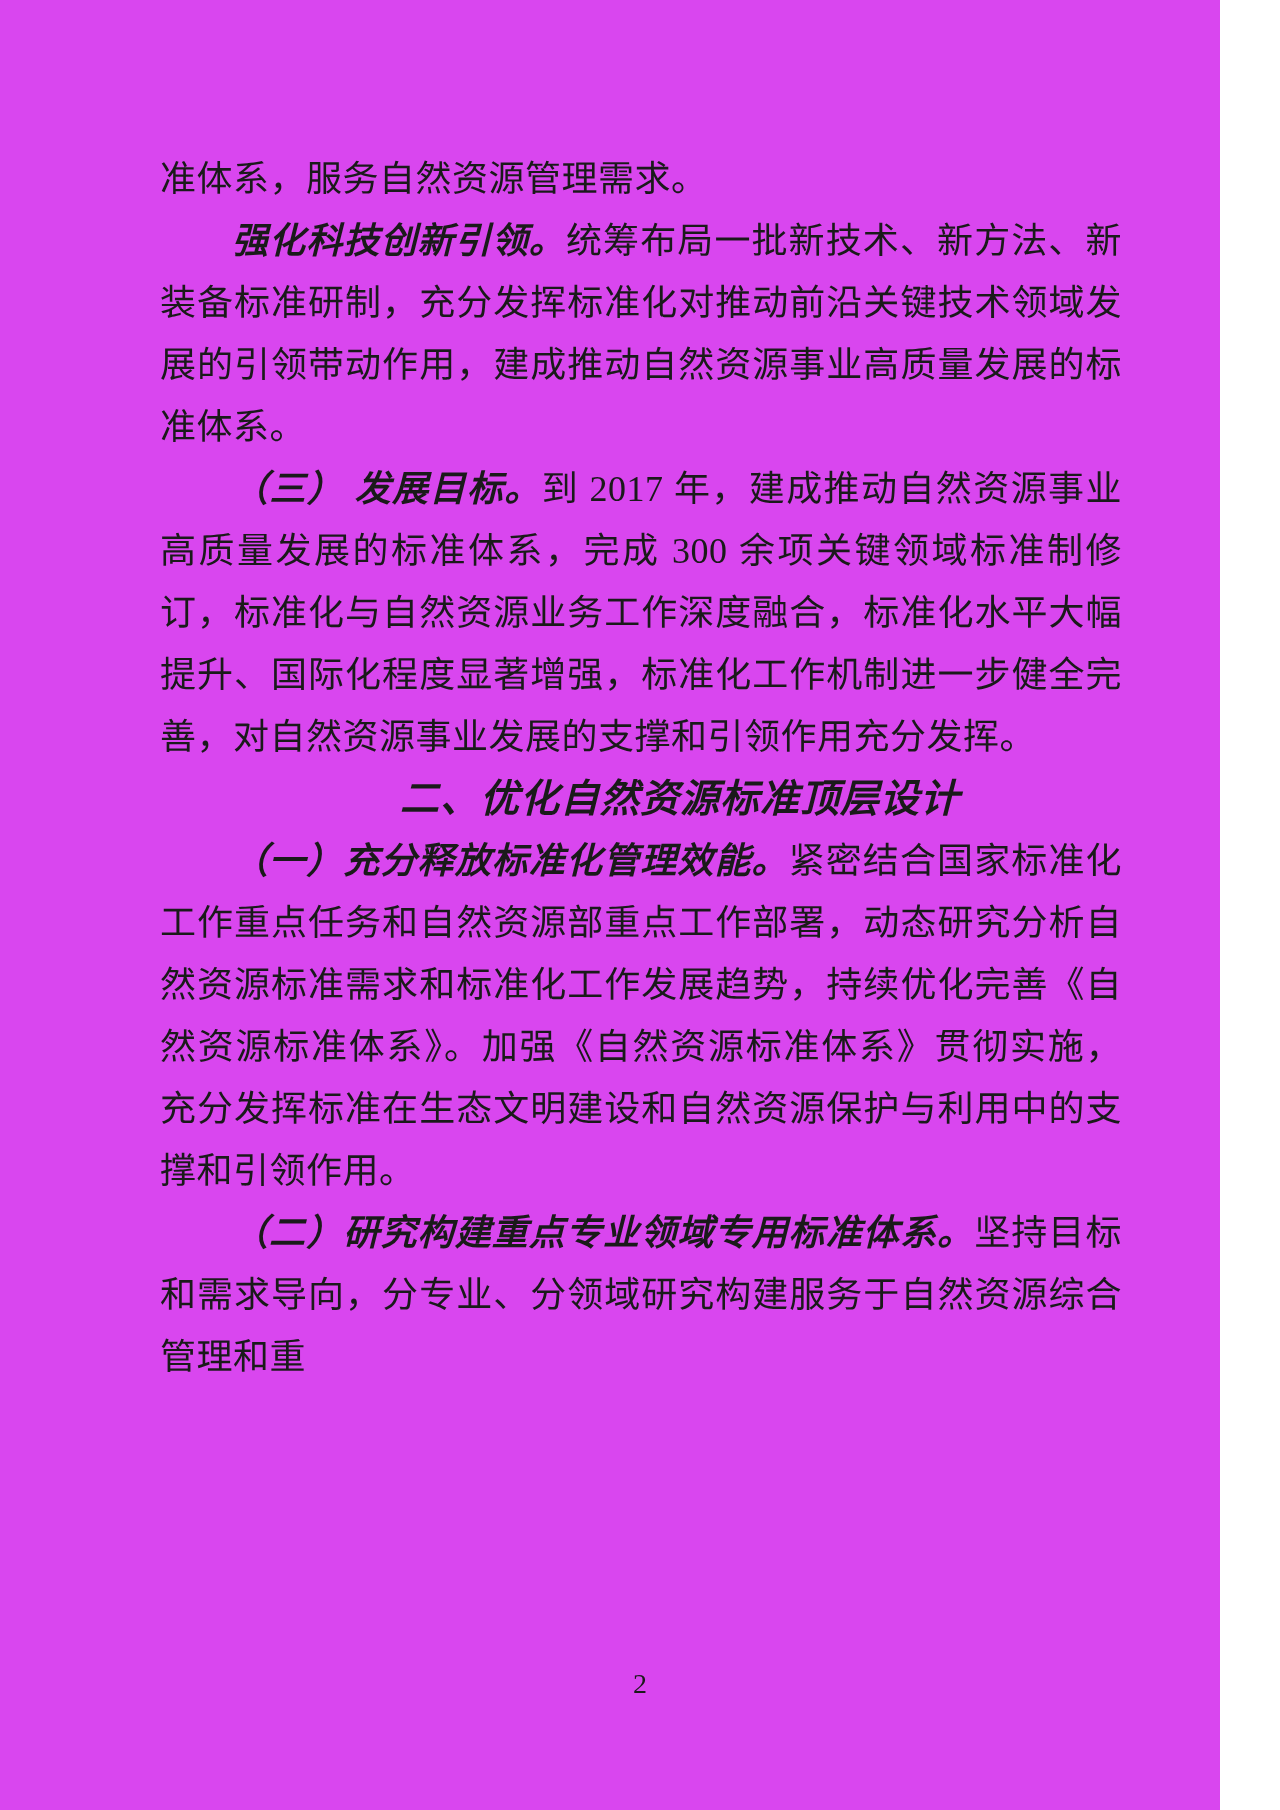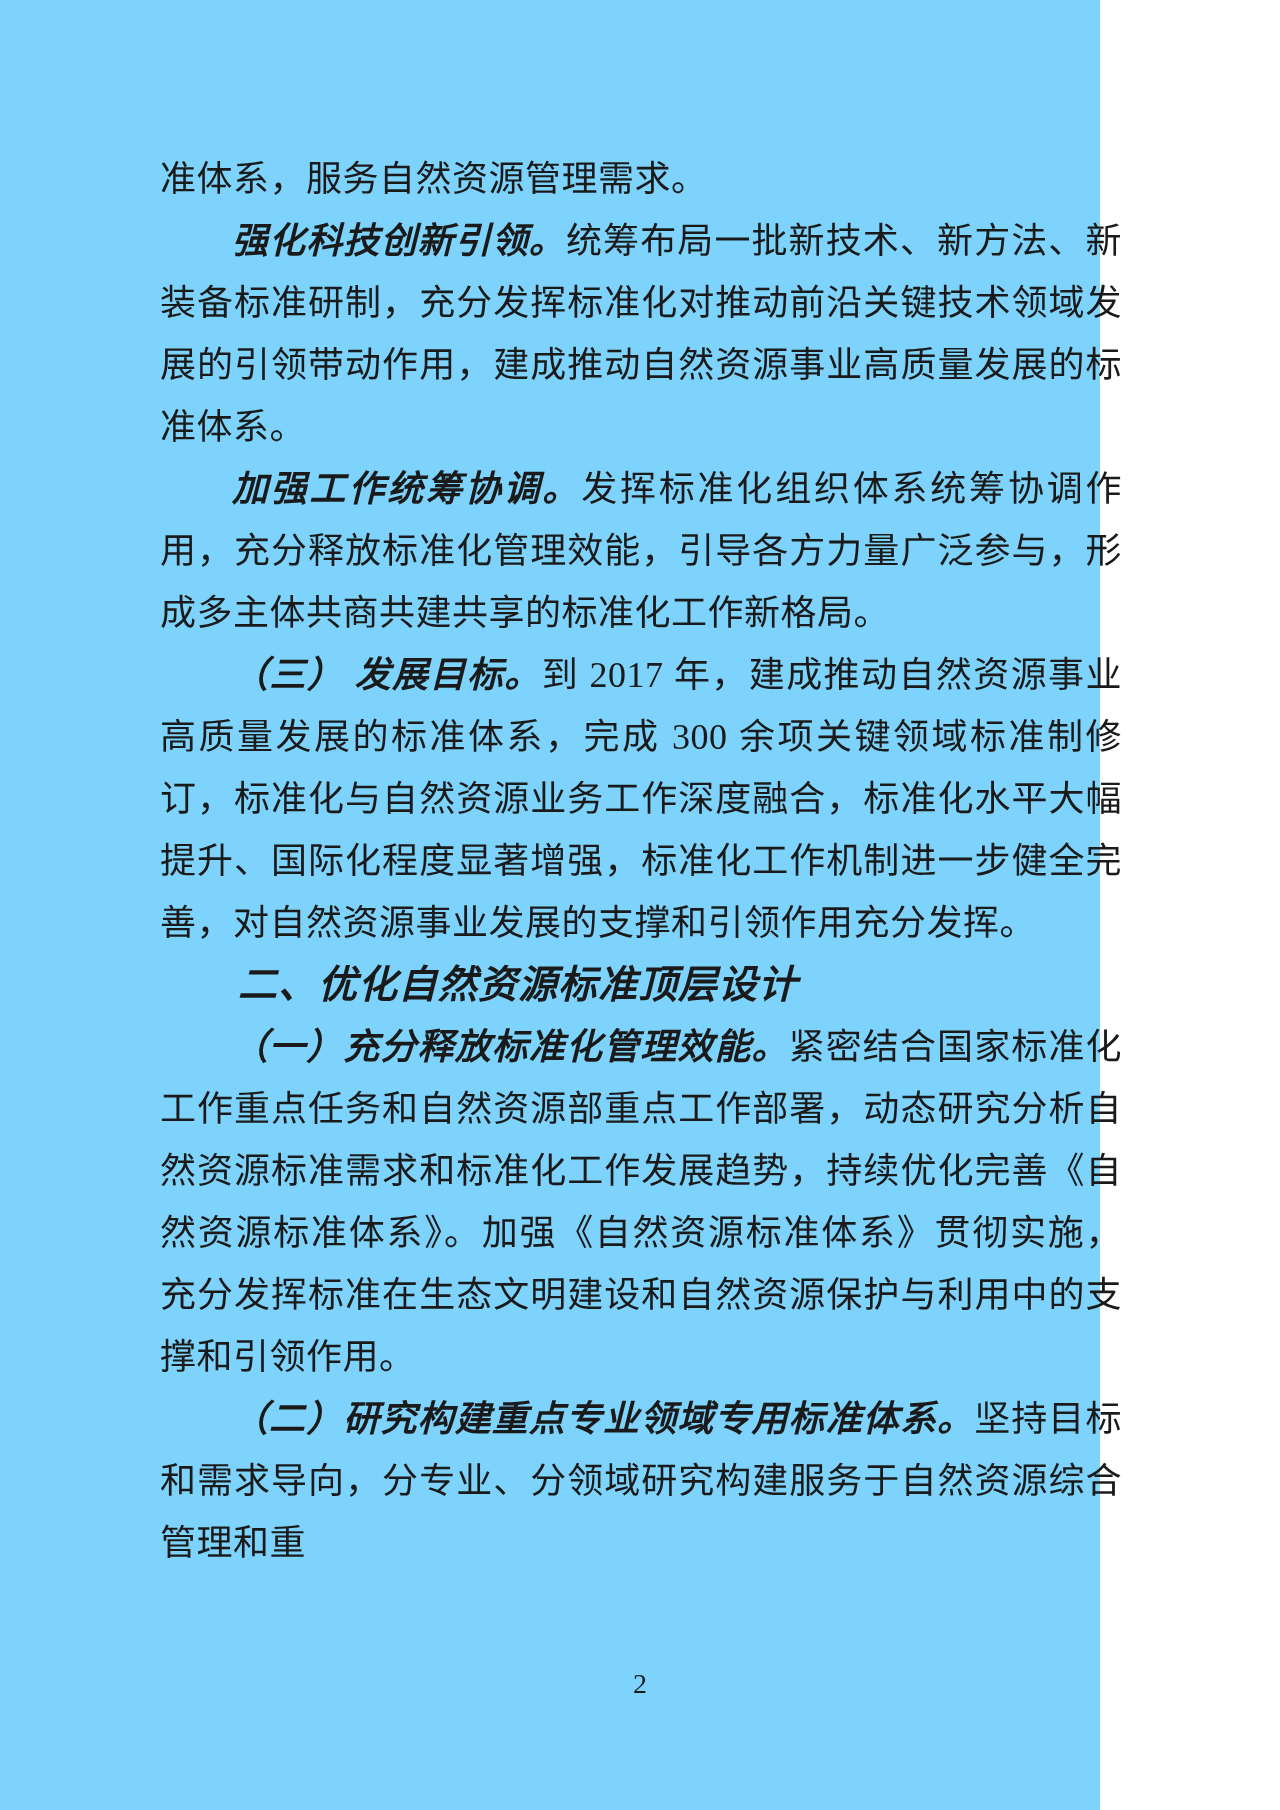--- a/index.html
+++ b/index.html
@@ -13,23 +13,23 @@
     background: #ffffff;
     color: #1a1a1a;
     position: relative;
     overflow: hidden;
     font-family: "Liberation Serif", "DejaVu Serif", serif;
   }
   .page {
     position: absolute;
     left: 0;
     top: 0;
-    width: 1100px;
+    width: 1220px;
     height: 1810px;
-    background: #7dd3fc;
+    background: #d946ef;
   }
   .content {
     position: absolute;
     left: 160px;
     top: 148px;
     width: 962px;
   }
   .para {
     margin: 0;
     font-size: 36px;
@@ -46,21 +46,21 @@
     text-indent: 0;
   }
   .para .run.bold {
     font-weight: bold;
     font-style: italic;
   }
   .para.heading {
     font-family: "Liberation Sans", "DejaVu Sans", sans-serif;
     font-size: 39px;
     font-weight: bold;
-    text-align: left;
+    text-align: center;
     letter-spacing: 1px;
   }
   .footer {
     position: absolute;
     left: 0;
     top: 1664px;
     width: 1280px;
     text-align: center;
   }
   .page-number {
@@ -71,21 +71,20 @@
   }
 </style>
 </head>
 <body>
 
 <div class="page">
   <div class="content">
 
   <p class="para body no-indent"><span class="run">准体系，服务自然资源管理需求。</span></p>
       <p class="para body indent"><span class="run bold">强化科技创新引领。</span><span class="run">统筹布局一批新技术、新方法、新装备标准研制，充分发挥标准化对推动前沿关键技术领域发展的引领带动作用，建成推动自然资源事业高质量发展的标准体系。</span></p>
-      <p class="para body indent"><span class="run bold">加强工作统筹协调。</span><span class="run">发挥标准化组织体系统筹协调作用，充分释放标准化管理效能，引导各方力量广泛参与，形成多主体共商共建共享的标准化工作新格局。</span></p>
       <p class="para body indent"><span class="run bold">（三） 发展目标。</span><span class="run">到 2017 年，建成推动自然资源事业高质量发展的标准体系，完成 300 余项关键领域标准制修订，标准化与自然资源业务工作深度融合，标准化水平大幅提升、国际化程度显著增强，标准化工作机制进一步健全完善，对自然资源事业发展的支撑和引领作用充分发挥。</span></p>
       <p class="para heading indent"><span class="run bold">二、优化自然资源标准顶层设计</span></p>
       <p class="para body indent"><span class="run bold">（一）充分释放标准化管理效能。</span><span class="run">紧密结合国家标准化工作重点任务和自然资源部重点工作部署，动态研究分析自然资源标准需求和标准化工作发展趋势，持续优化完善《自然资源标准体系》。加强《自然资源标准体系》贯彻实施，充分发挥标准在生态文明建设和自然资源保护与利用中的支撑和引领作用。</span></p>
       <p class="para body indent"><span class="run bold">（二）研究构建重点专业领域专用标准体系。</span><span class="run">坚持目标和需求导向，分专业、分领域研究构建服务于自然资源综合管理和重</span></p>
     </div>
   <div class="footer">
     <span class="page-number">2</span>
   </div>
 </div>
 

